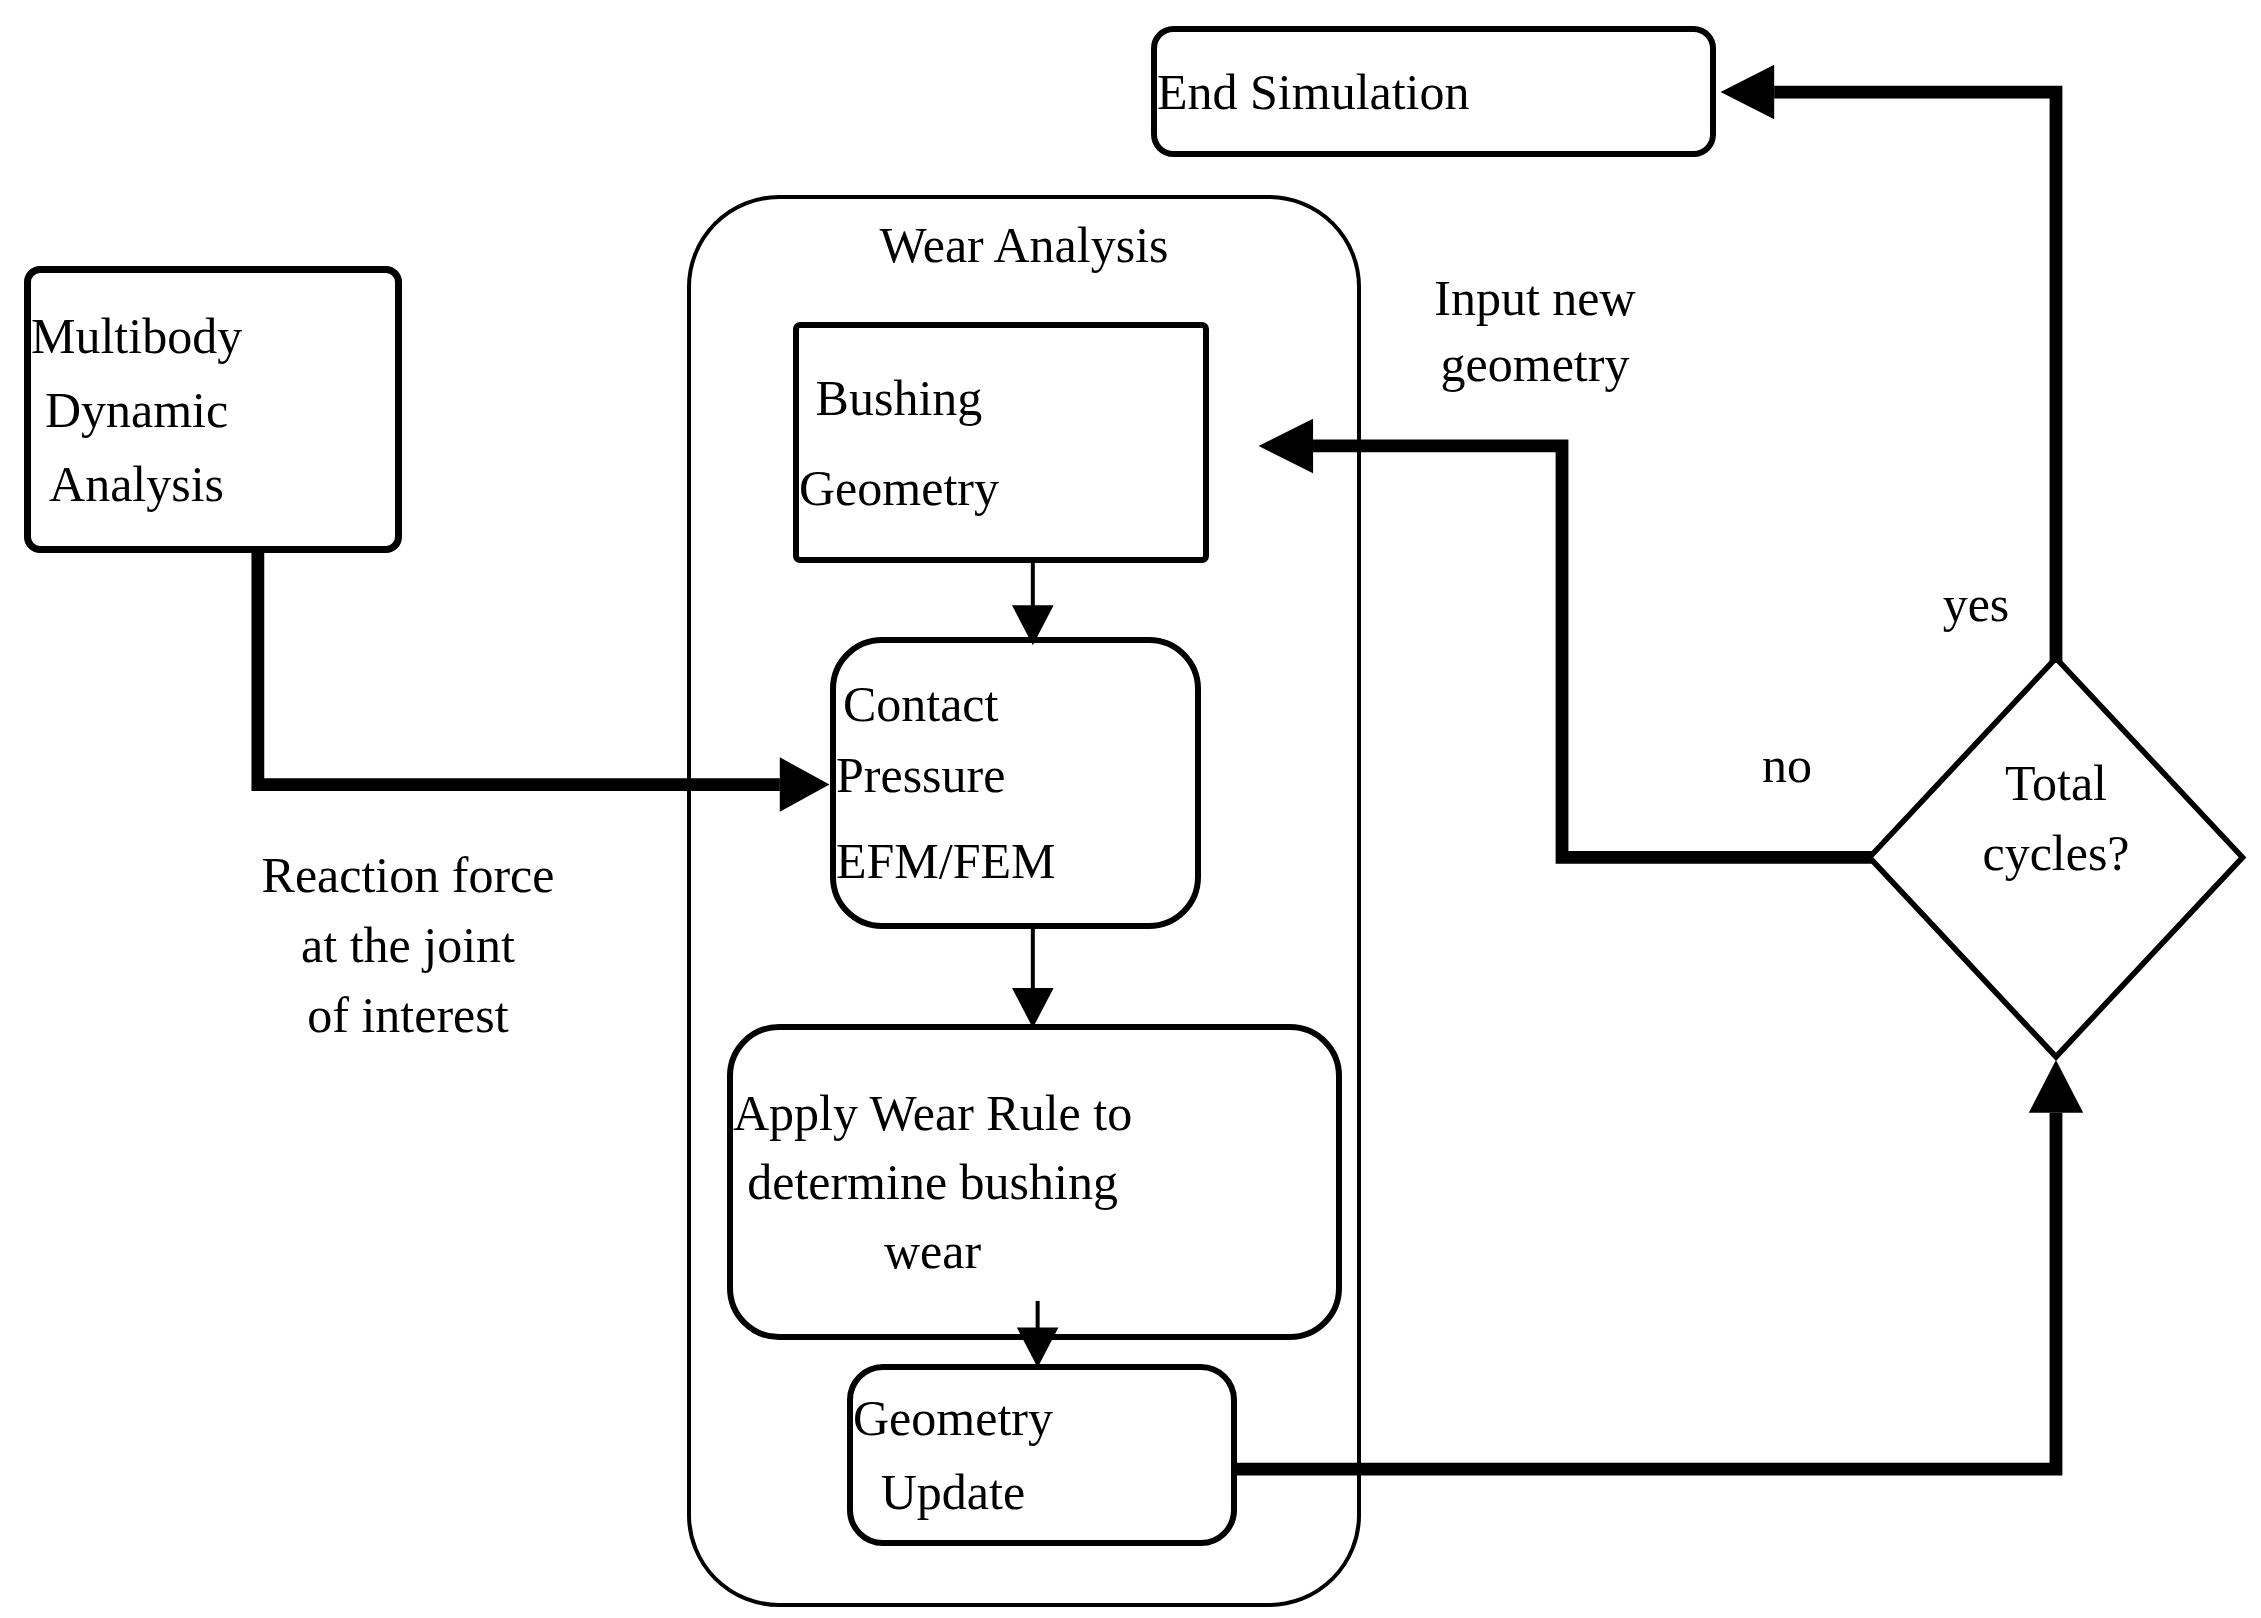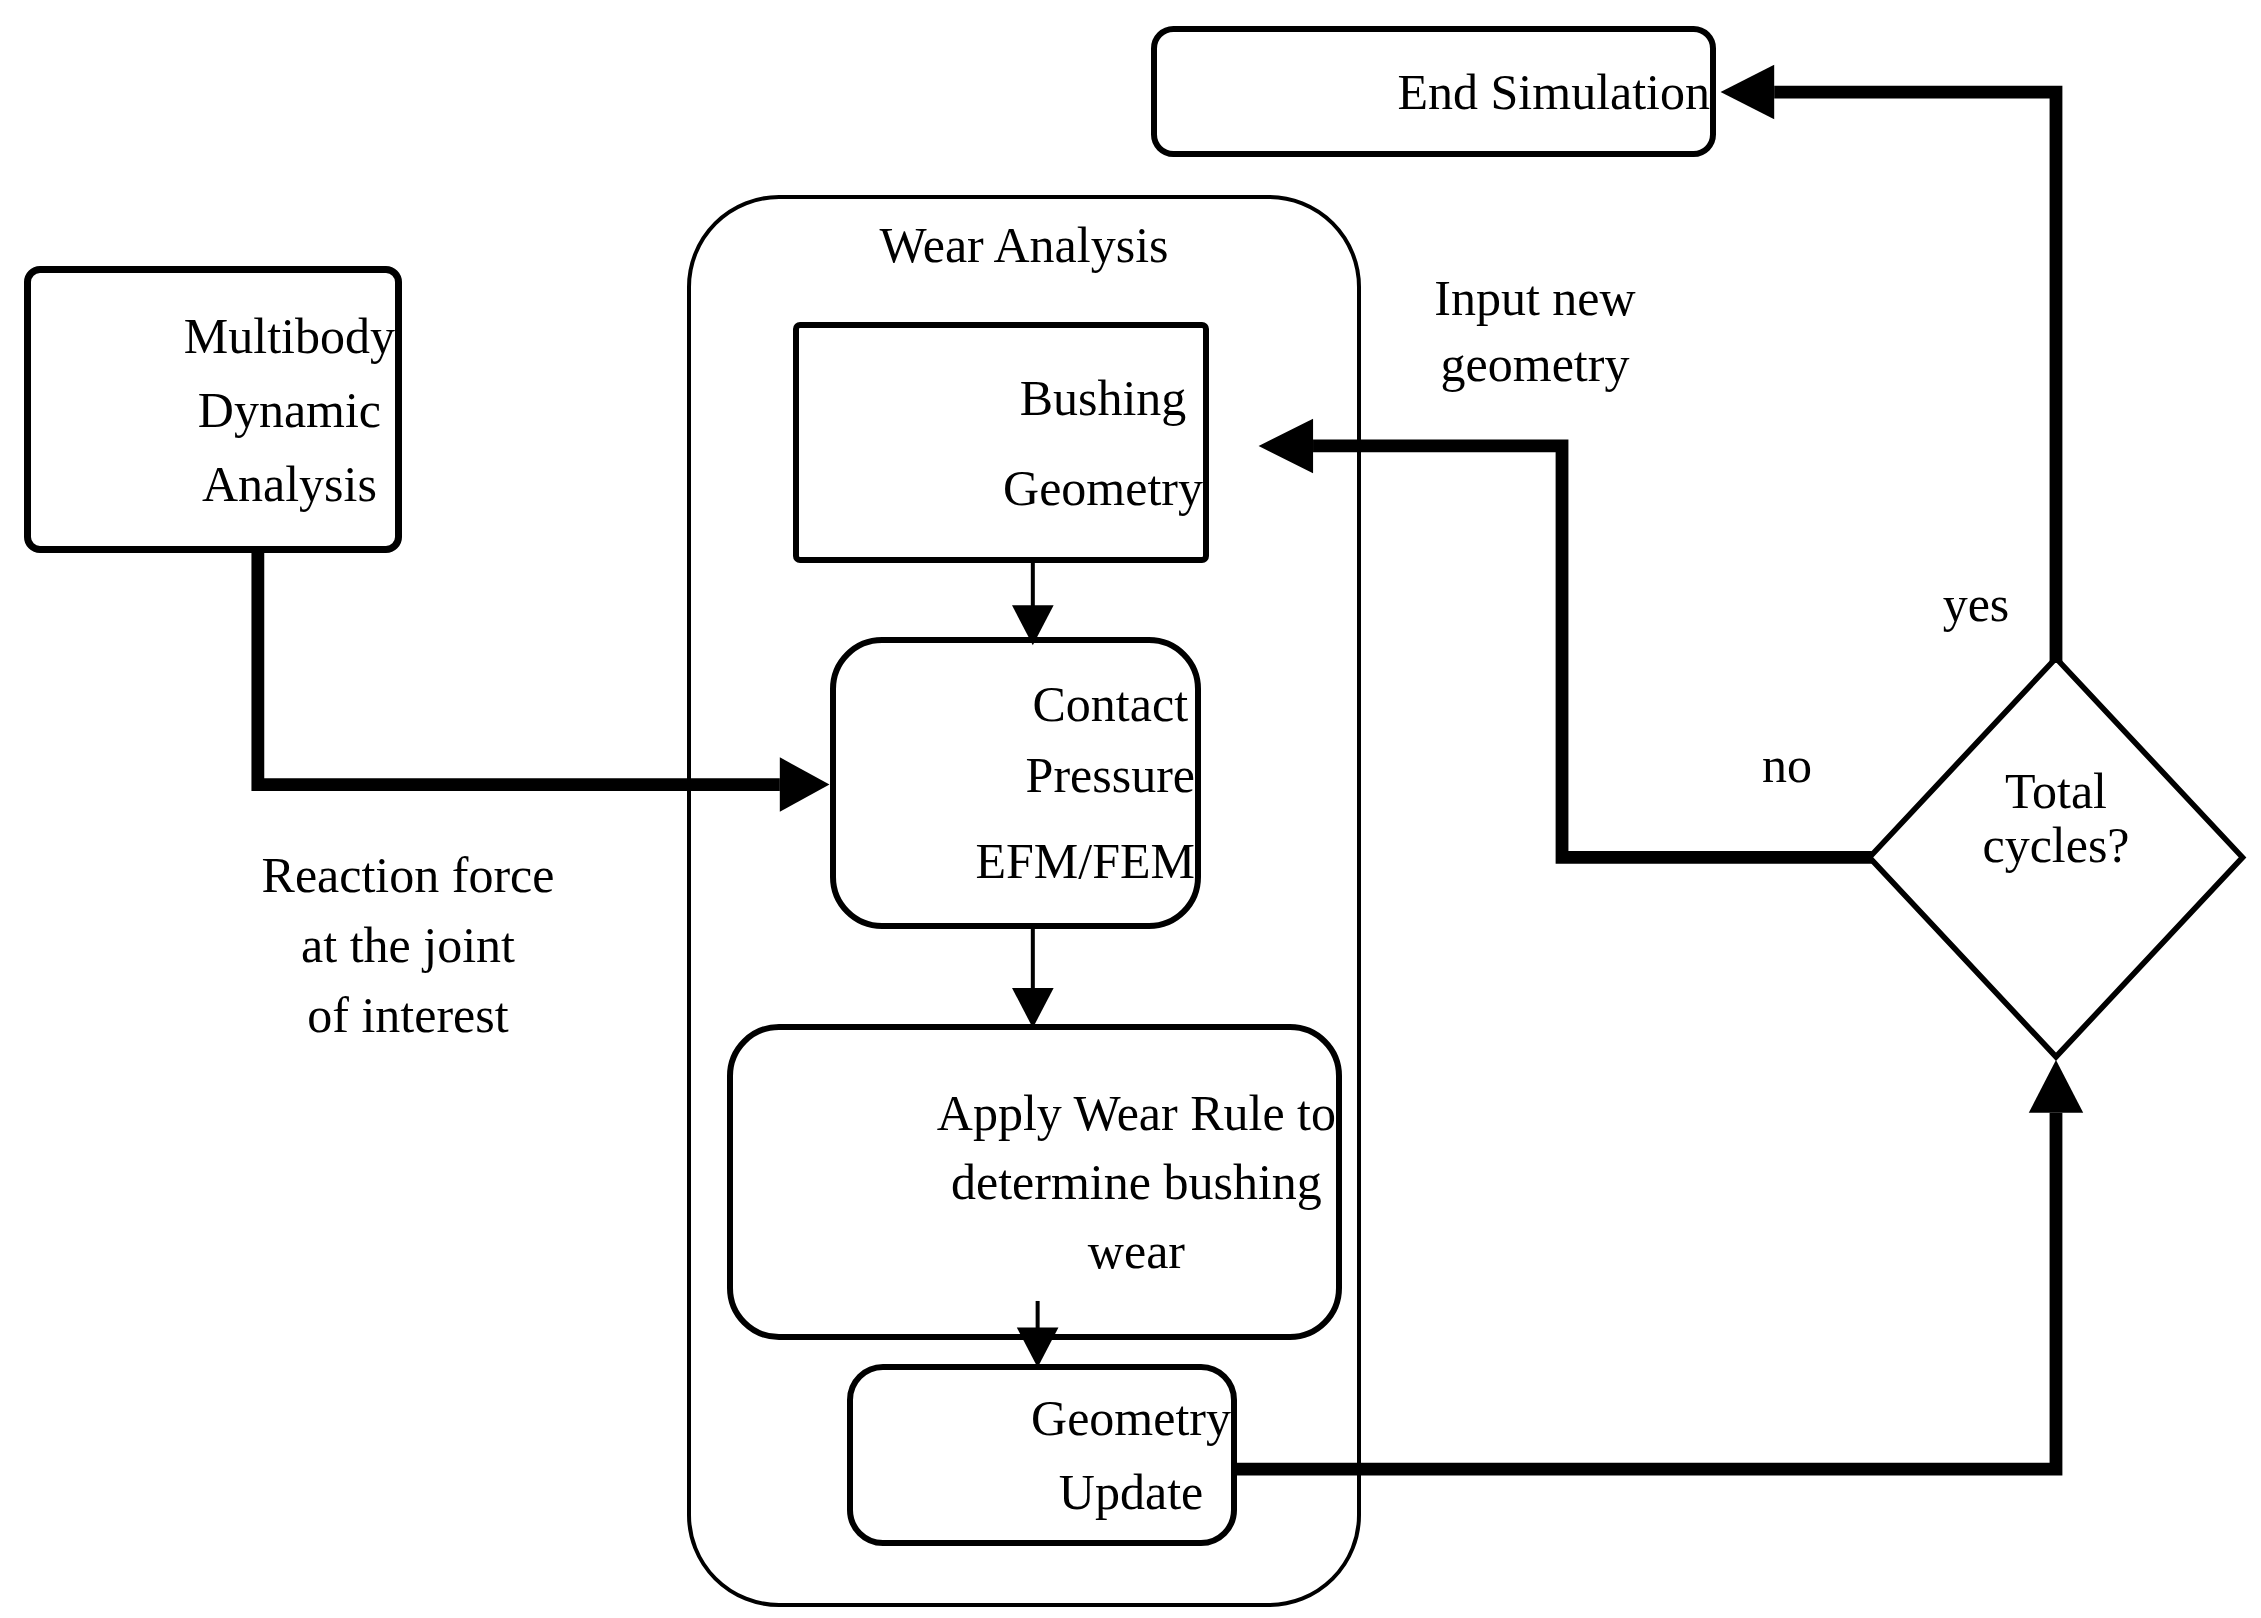--- a/index.html
+++ b/index.html
@@ -17,21 +17,21 @@
     overflow:hidden;
   }
   .node{
     position:absolute;
     box-sizing:border-box;
     border-style:solid;
     border-color:var(--line);
     background:var(--box-fill);
     display:flex;
     flex-direction:column;
-    align-items:flex-end;
+    align-items:flex-start;
     justify-content:center;
     text-align:center;
     font-size:50px;
     z-index:1;
   }
   .txt{white-space:pre-line;display:block;}
 
   
   .wear-container{
     left:687px;top:195px;width:674px;height:1412px;
@@ -62,21 +62,21 @@
     text-align:center;
     font-size:50px;
     white-space:pre-line;
     z-index:3;
   }
   .wear-title{left:1024px;top:245px;}
   .lbl-input{left:1535px;top:331px;line-height:66px;}
   .lbl-reaction{left:408px;top:945px;line-height:70px;}
   .lbl-yes{left:1976px;top:604px;}
   .lbl-no{left:1787px;top:765px;}
-  .lbl-total{left:2056px;top:818px;line-height:54px;}
+  .lbl-total{left:2056px;top:818px;line-height:70px;}
 </style>
 </head>
 <body>
 
 <div class="canvas">
 
   <div class="node wear-container"></div>
 
   <div class="node end-sim">
     <span class="txt">End Simulation</span>

